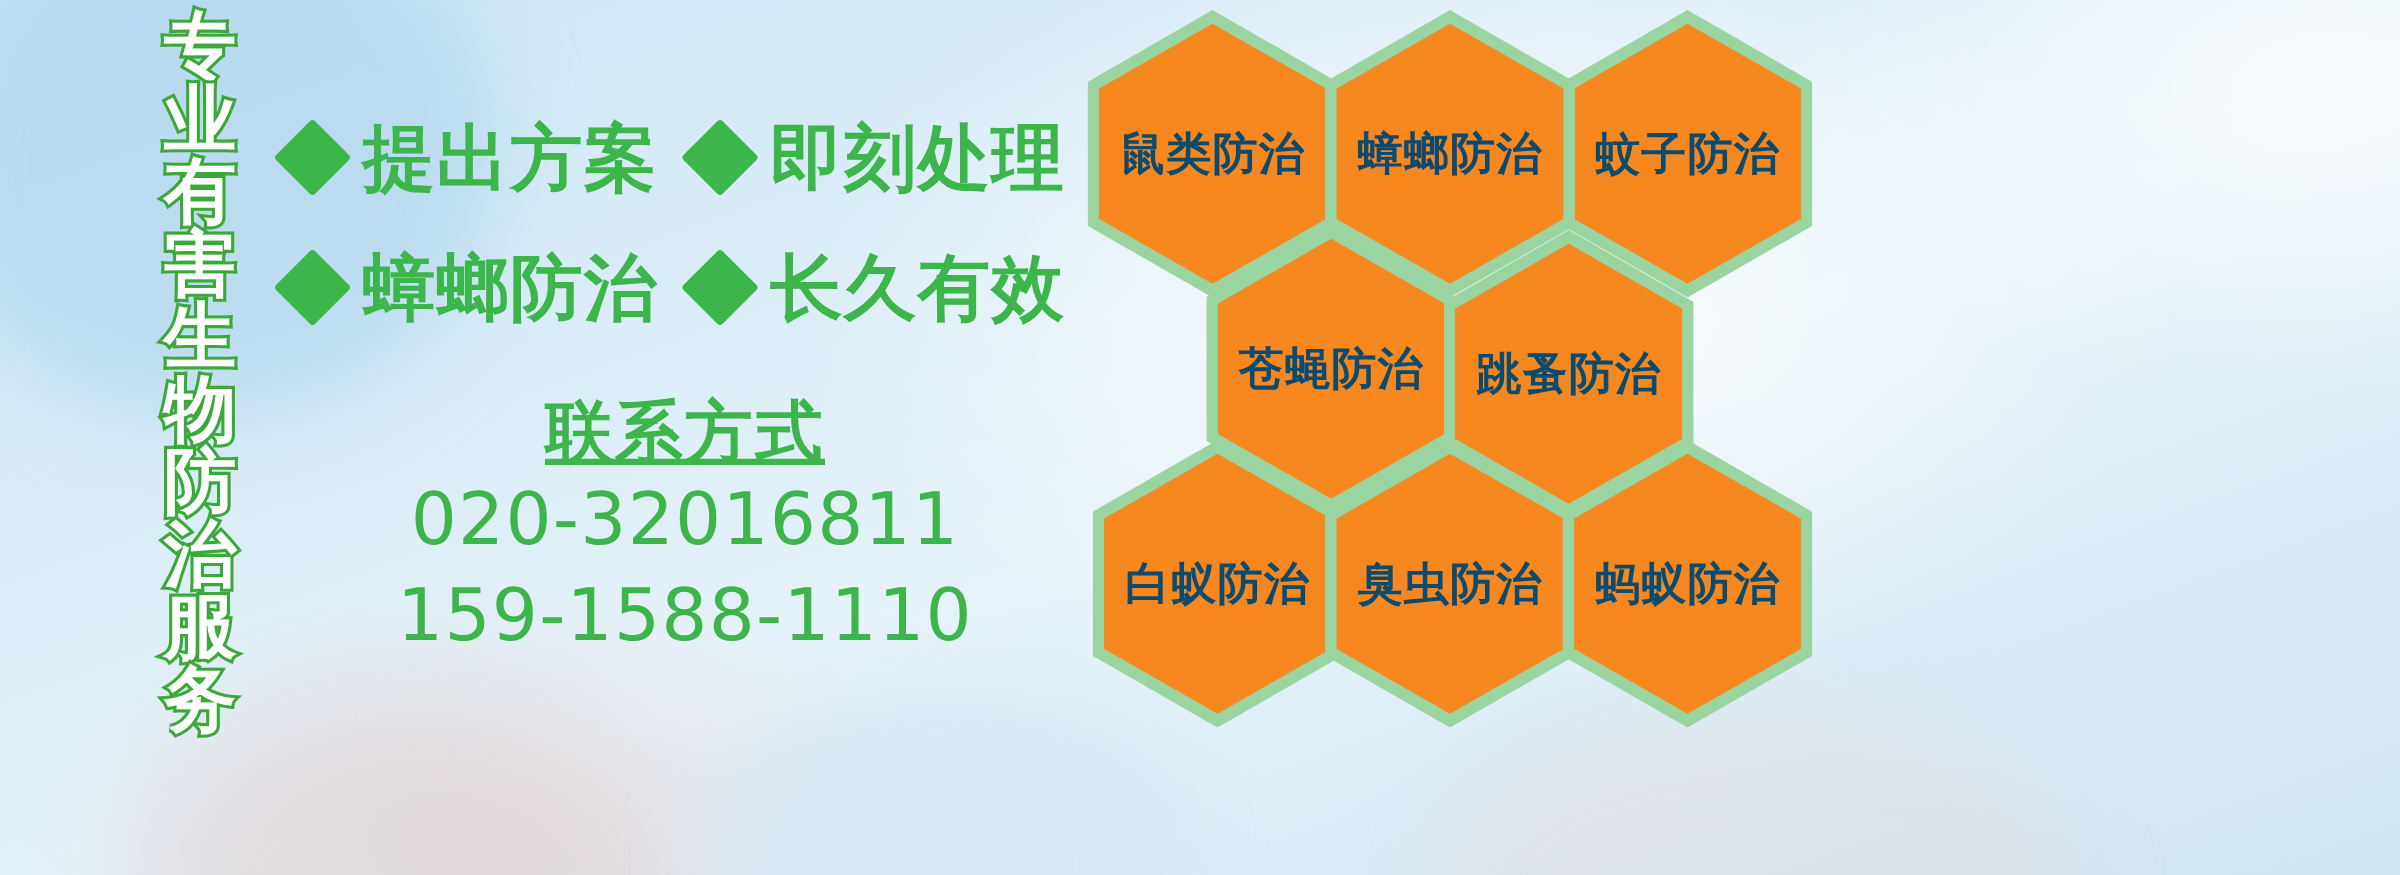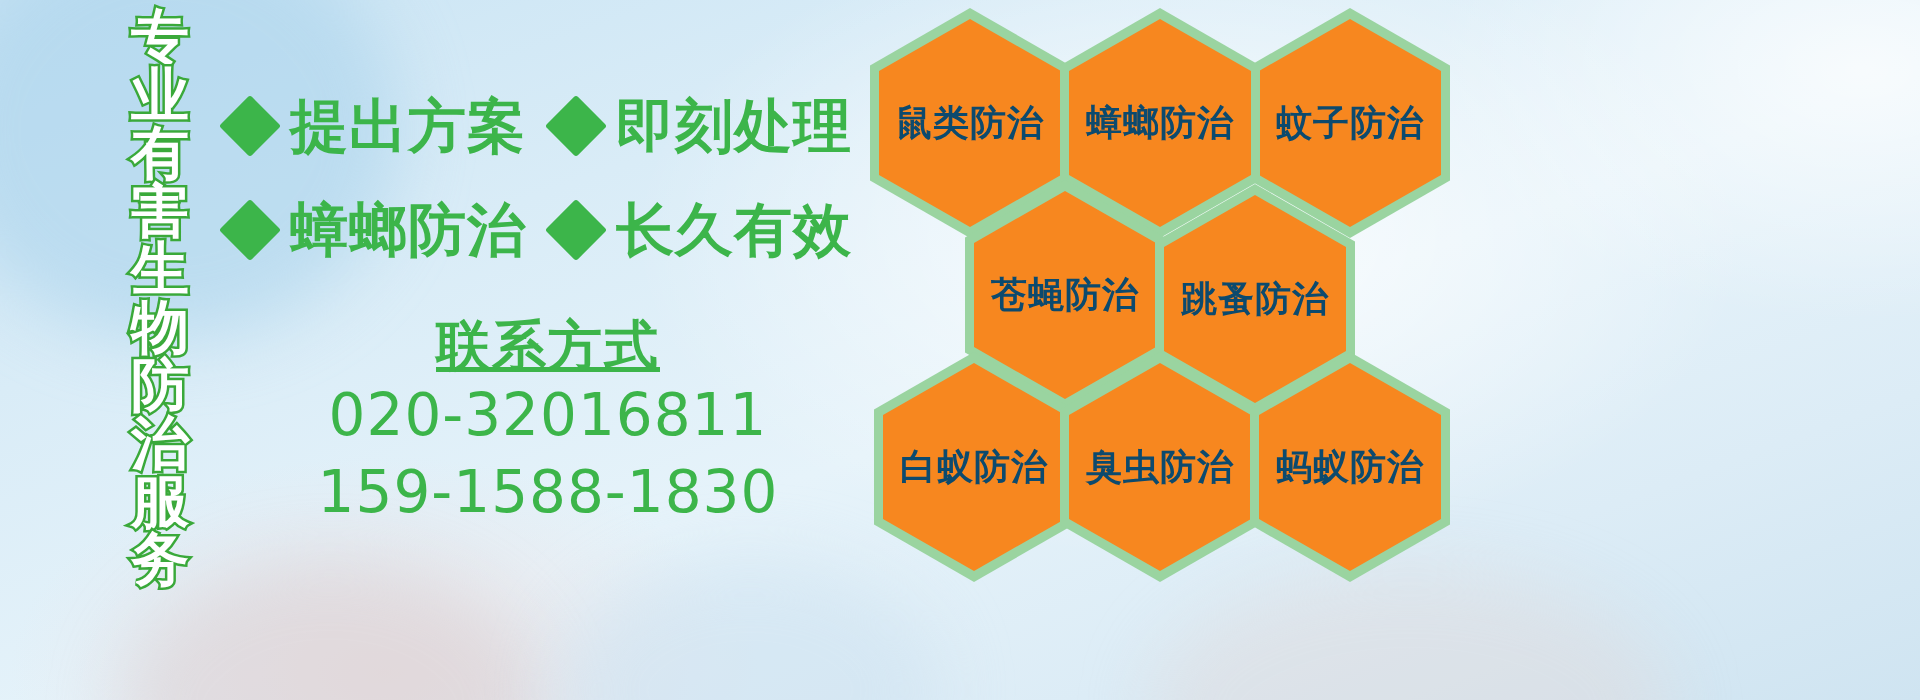--- a/index.html
+++ b/index.html
@@ -144,21 +144,21 @@
       <div class="fitem">
         <span class="dia"></span>
         <span class="ftext">长久有效</span>
       </div>
     </div>
   </div>
 
   <div class="contact">
     <div class="contact-title">联系方式</div>
     <div class="phone">020-32016811</div>
-    <div class="phone">159-1588-1830</div>
+    <div class="phone">159-1588-1110</div>
   </div>
 
   <div class="comb">
 
     <div class="hex" style="left:10px;  top:8px;">
       <span class="inner"></span>
       <span class="lbl">鼠类防治</span>
     </div>
     <div class="hex" style="left:390px; top:8px;">
       <span class="inner"></span>

